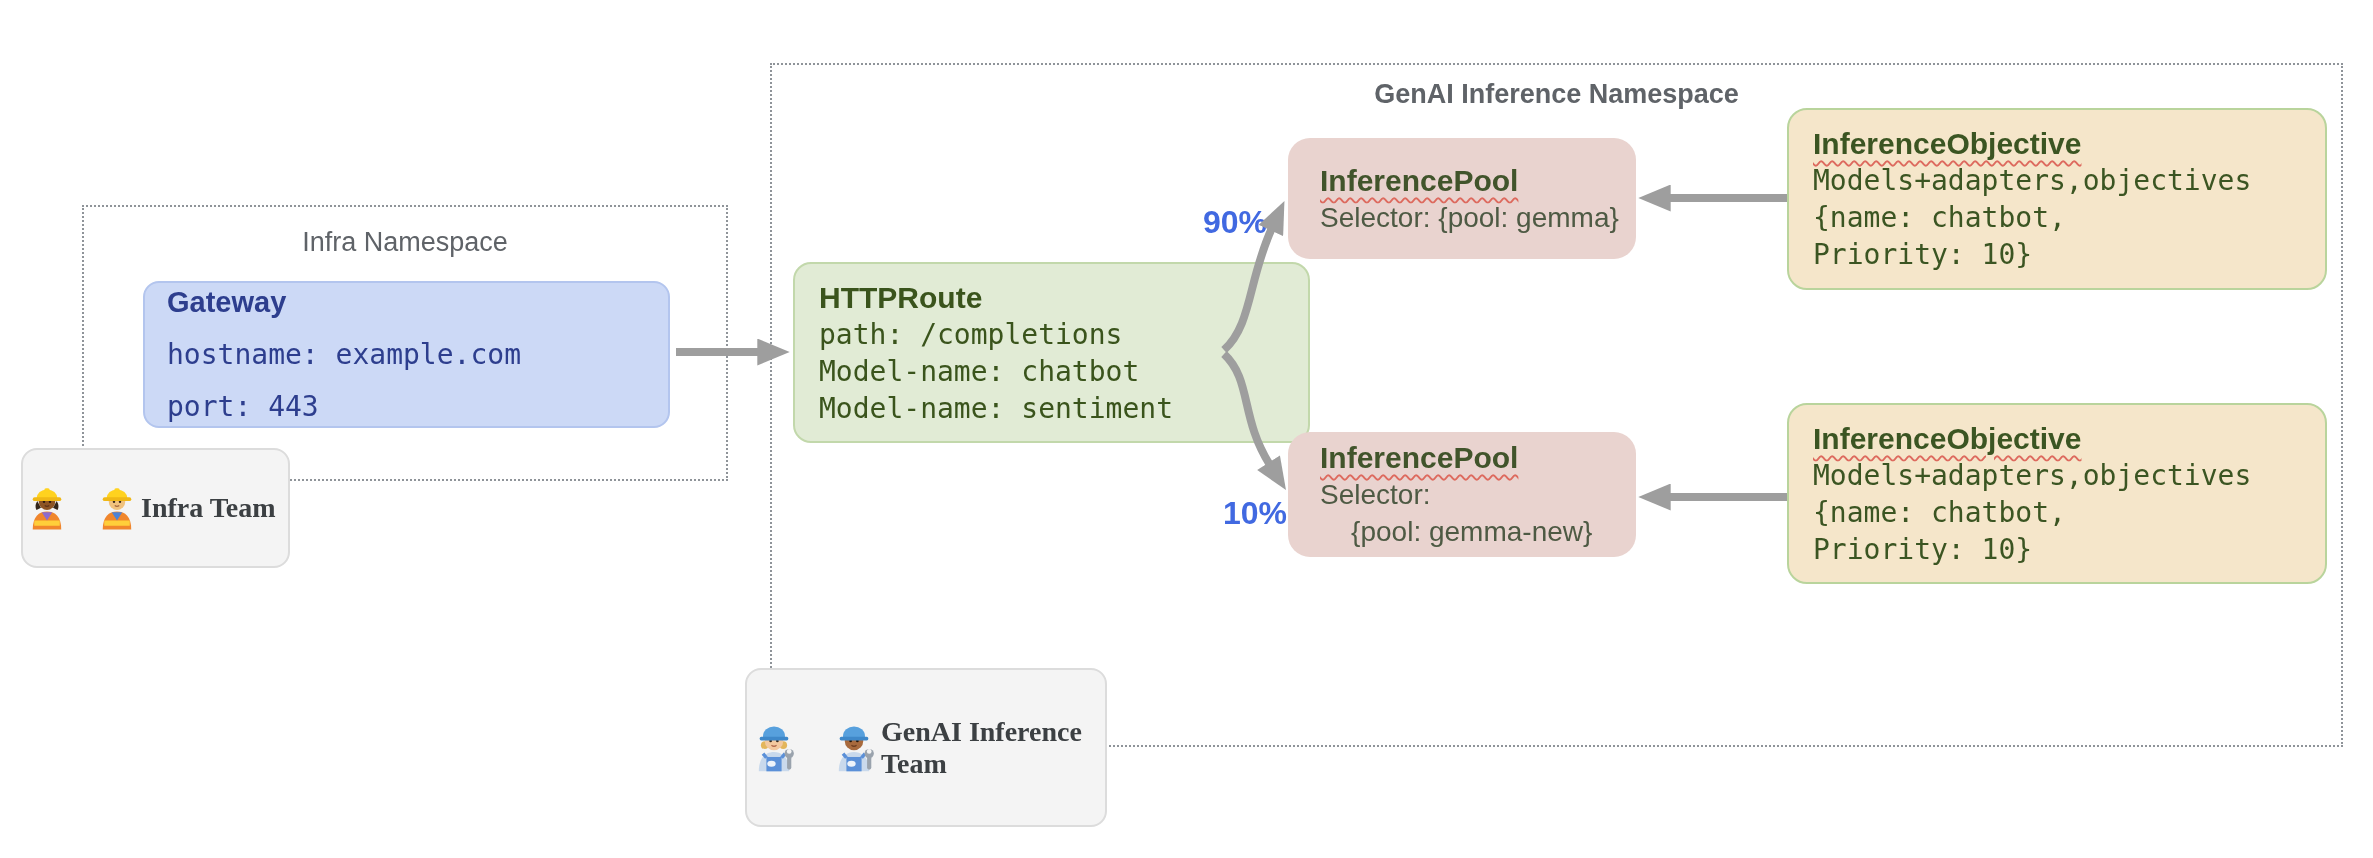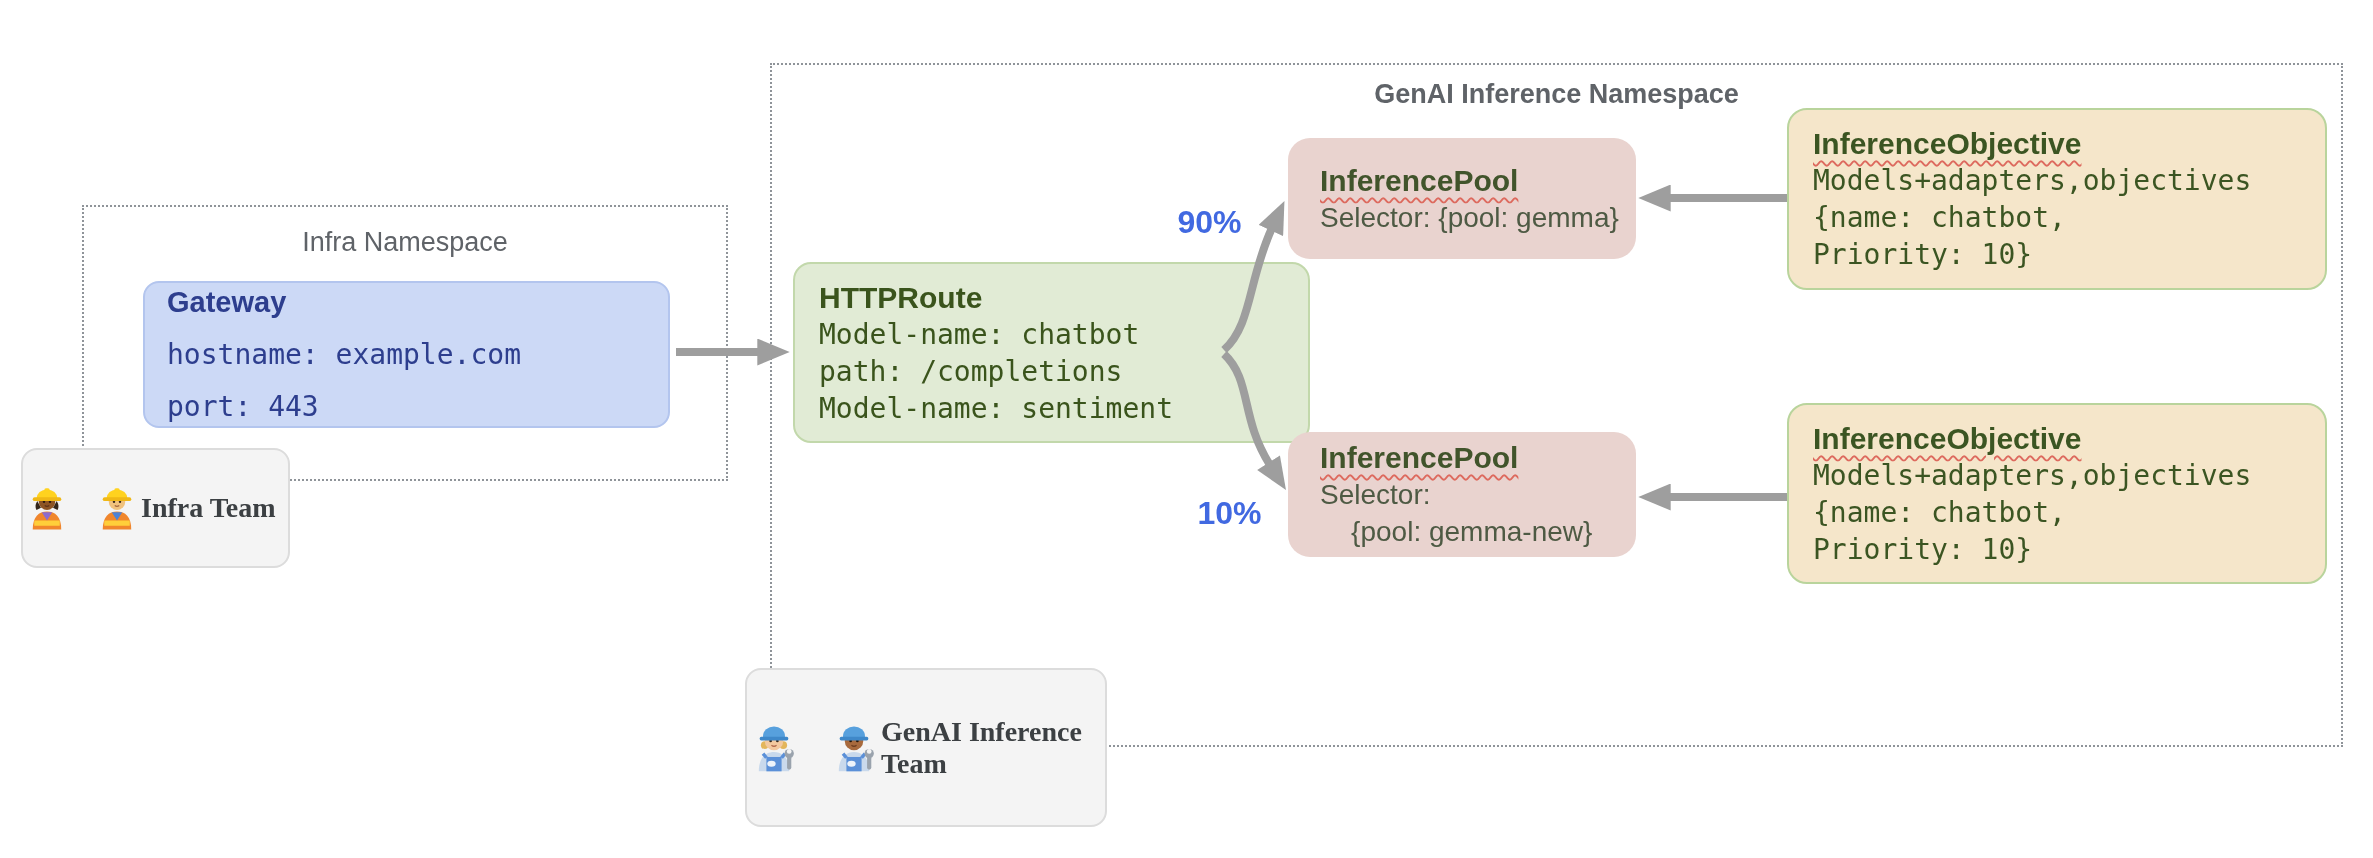--- a/index.html
+++ b/index.html
@@ -47,21 +47,21 @@
     display:flex;flex-direction:row;align-items:center;justify-content:flex-start;font-family:Liberation Serif, serif;}
   .team .label{font-weight:bold;color:var(--team-text,#3c4043);}
   .icon-row{display:flex;align-items:flex-end;}
   #infra-team{left:21px;top:448px;width:269px;height:120px;}
   #infra-team .icon-row{gap:22px;margin-bottom:2px;}
   #infra-team .label{font-size:28px;}
   #genai-team{left:745px;top:668px;width:362px;height:159px;}
   #genai-team .icon-row{gap:26px;margin-bottom:4px;}
   #genai-team .label{font-size:28px;}
   
-  .pct{position:absolute;font-size:32px;font-weight:bold;text-align:center;
+  .pct{position:absolute;font-size:32px;font-weight:bold;text-align:right;
     color:var(--percent-text,#4169e1);width:115px;height:38px;line-height:38px;}
   #pct-top{left:1152px;top:203px;}
   #pct-bottom{left:1172px;top:494px;}
   
   #arrows{position:absolute;left:0;top:0;pointer-events:none;}
   #arrows path.arrow{fill:none;stroke:var(--arrow,#9e9e9e);stroke-width:8;stroke-linecap:butt;}
   #arrows marker path{fill:var(--arrow,#9e9e9e);}
 </style>
 </head>
 <body>
@@ -77,22 +77,22 @@
   </div>
 
   <div class="node" id="gateway">
     <div class="title">Gateway</div>
     <div class="line mono">hostname: example.com</div>
     <div class="line mono">port: 443</div>
   </div>
 
   <div class="node" id="httproute">
     <div class="title">HTTPRoute</div>
+    <div class="line mono">path: /completions</div>
     <div class="line mono">Model-name: chatbot</div>
-    <div class="line mono">path: /completions</div>
     <div class="line mono">Model-name: sentiment</div>
   </div>
 
   <div class="node pool" id="pool-top">
     <div class="title squiggle"><span>InferencePool</span></div>
     <div class="line">Selector: {pool: gemma}</div>
   </div>
 
   <div class="node pool" id="pool-bottom">
     <div class="title squiggle"><span>InferencePool</span></div>

